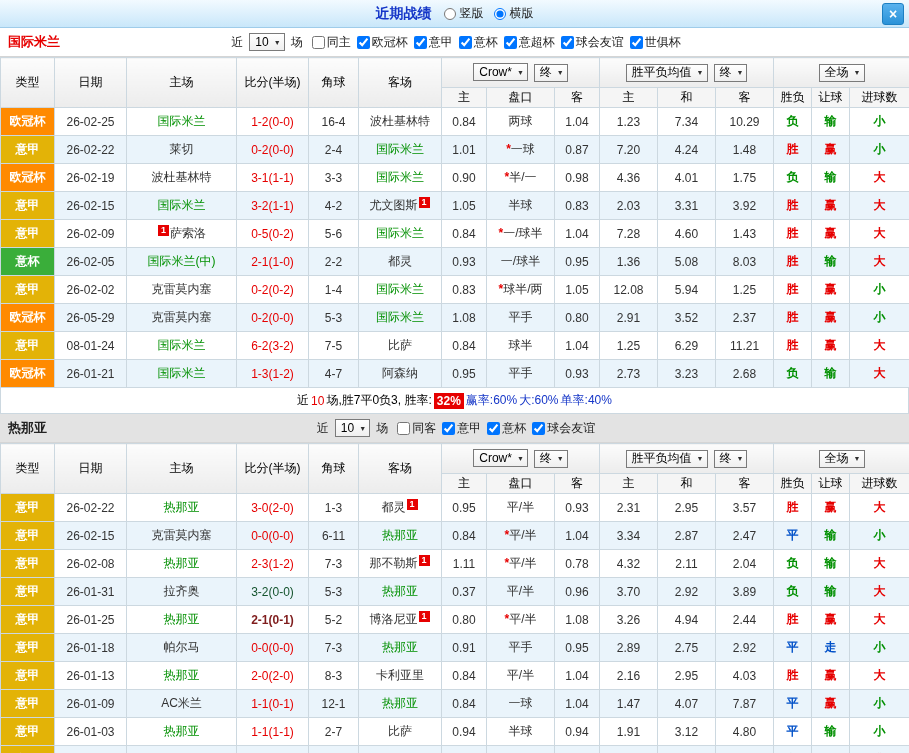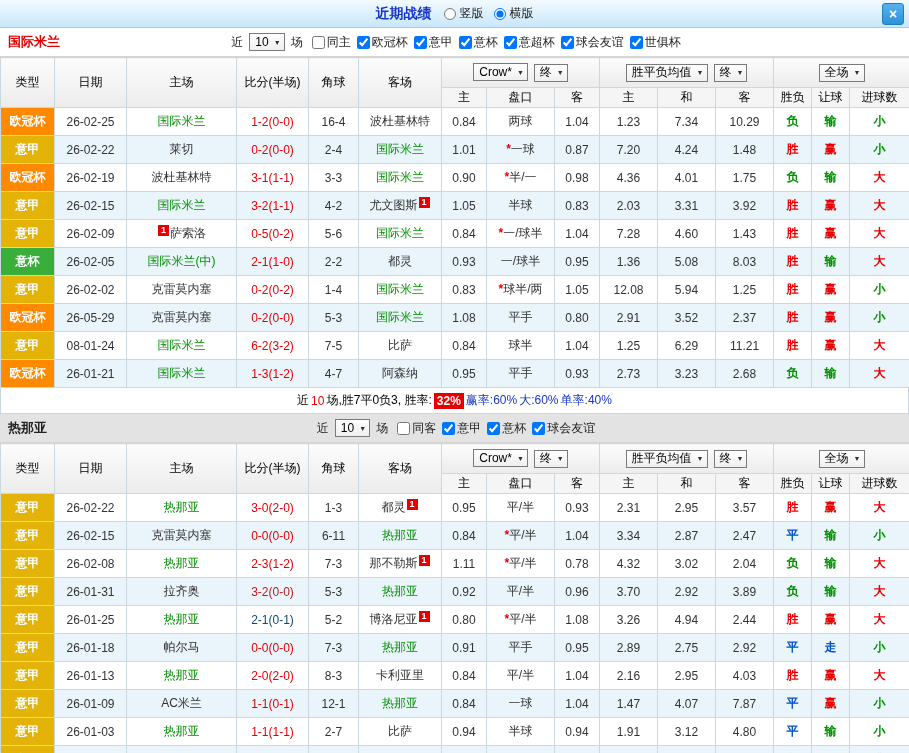--- a/index.html
+++ b/index.html
@@ -479,48 +479,48 @@
             <td class="type-cell" style="background: rgb(227, 179, 7);">意甲</td>
             <td>26-02-08</td>
             <td class="team-cell"><span style="color: rgb(2, 144, 2);">热那亚</span></td>
             <td style="color: rgb(230, 0, 0);">2-3(1-2)</td>
             <td>7-3</td>
             <td class="team-cell"><span style="color: rgb(51, 51, 51);">那不勒斯</span><span class="badge" style="background: rgb(230, 0, 0);">1</span></td>
             <td class="odds-cell">1.11</td>
             <td class="odds-cell"><span class="star">*</span>平/半</td>
             <td class="odds-cell">0.78</td>
             <td class="odds-cell">4.32</td>
-            <td class="odds-cell">3.02</td>
+            <td class="odds-cell">2.11</td>
             <td class="odds-cell">2.04</td>
             <td class="result-cell" style="color: rgb(2, 144, 2);">负</td>
             <td class="result-cell" style="color: rgb(2, 144, 2);">输</td>
             <td class="result-cell" style="color: rgb(230, 0, 0);">大</td>
           </tr>
           <tr>
             <td class="type-cell" style="background: rgb(227, 179, 7);">意甲</td>
             <td>26-01-31</td>
             <td class="team-cell"><span style="color: rgb(51, 51, 51);">拉齐奥</span></td>
-            <td style="color: #b91c1c; text-align: center;">3-2(0-0)</td>
+            <td style="color: #14532d; text-align: center;">3-2(0-0)</td>
             <td>5-3</td>
             <td class="team-cell"><span style="color: rgb(2, 144, 2);">热那亚</span></td>
-            <td class="odds-cell">0.92</td>
+            <td class="odds-cell">0.37</td>
             <td class="odds-cell">平/半</td>
             <td class="odds-cell">0.96</td>
             <td class="odds-cell">3.70</td>
             <td class="odds-cell">2.92</td>
             <td class="odds-cell">3.89</td>
             <td class="result-cell" style="color: rgb(2, 144, 2);">负</td>
             <td class="result-cell" style="color: rgb(2, 144, 2);">输</td>
             <td class="result-cell" style="color: rgb(230, 0, 0);">大</td>
           </tr>
           <tr>
             <td class="type-cell" style="background: rgb(227, 179, 7);">意甲</td>
             <td>26-01-25</td>
             <td class="team-cell"><span style="color: rgb(2, 144, 2);">热那亚</span></td>
-            <td style="color: #0c4a6e;">2-1(0-1)</td>
+            <td style="color: #7f1d1d; font-weight: bold;">2-1(0-1)</td>
             <td>5-2</td>
             <td class="team-cell"><span style="color: rgb(51, 51, 51);">博洛尼亚</span><span class="badge" style="background: rgb(230, 0, 0);">1</span></td>
             <td class="odds-cell">0.80</td>
             <td class="odds-cell"><span class="star">*</span>平/半</td>
             <td class="odds-cell">1.08</td>
             <td class="odds-cell">3.26</td>
             <td class="odds-cell">4.94</td>
             <td class="odds-cell">2.44</td>
             <td class="result-cell" style="color: rgb(230, 0, 0);">胜</td>
             <td class="result-cell" style="color: rgb(230, 0, 0);">赢</td>

